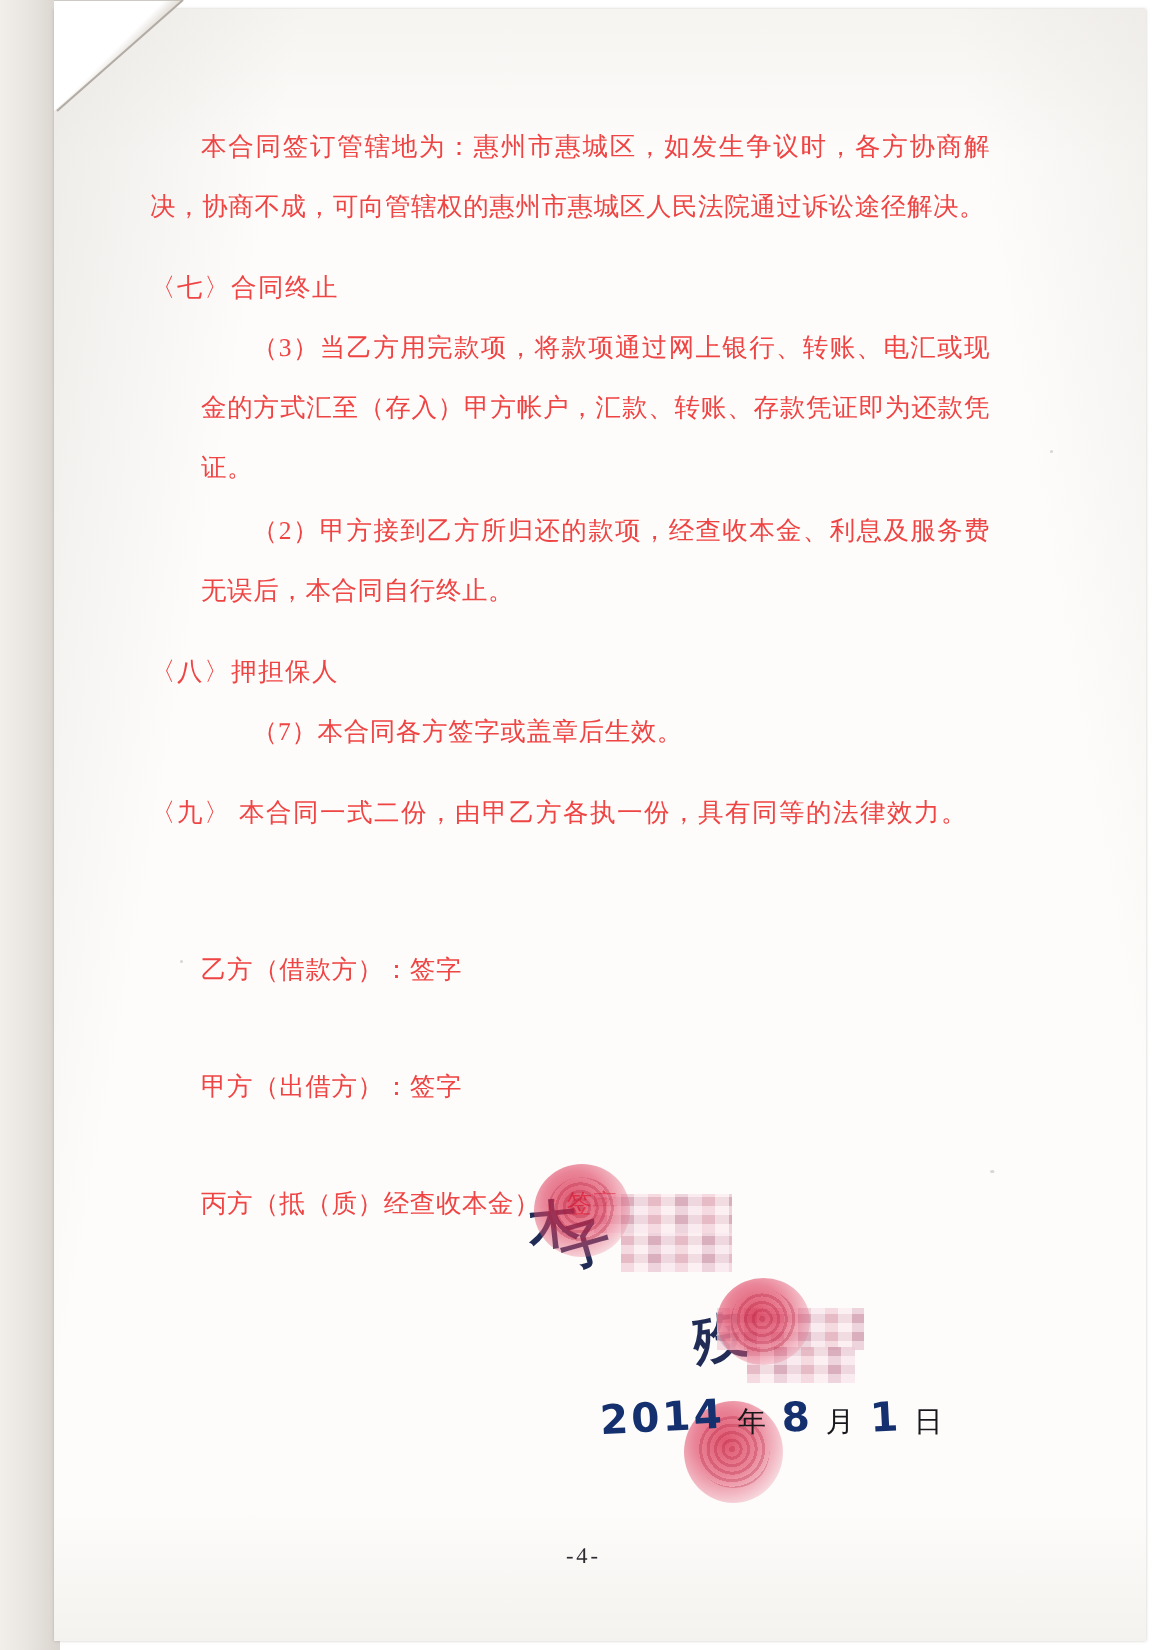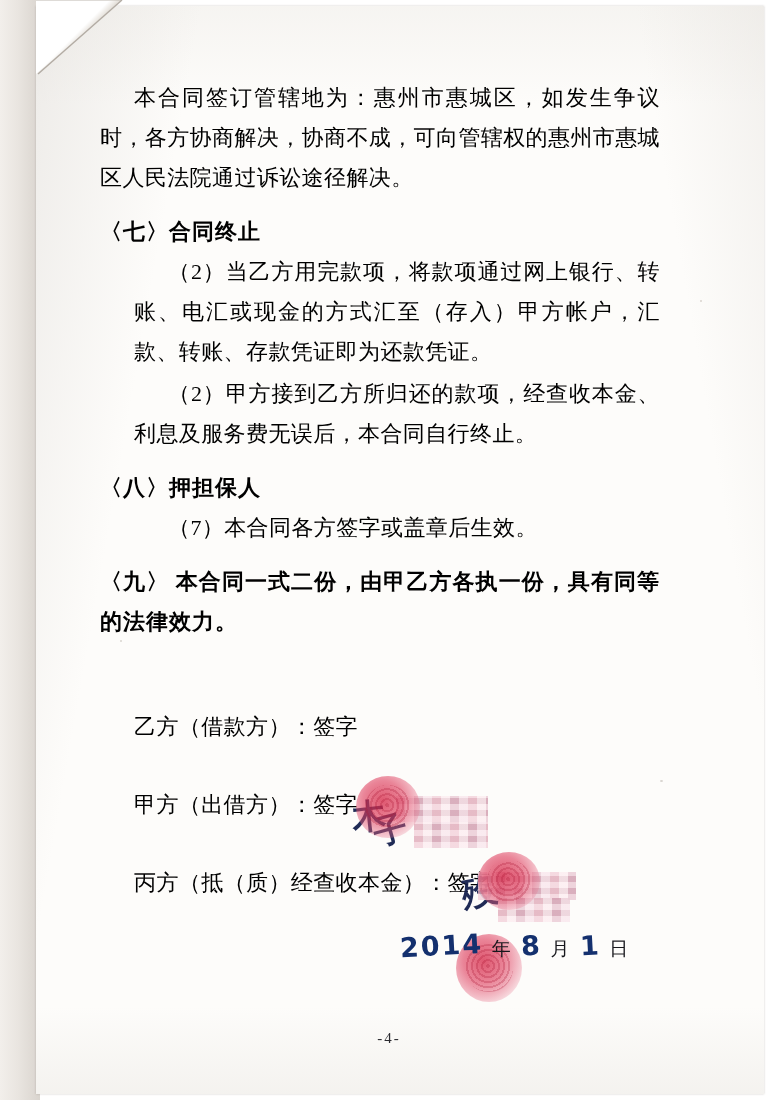--- a/index.html
+++ b/index.html
@@ -71,35 +71,35 @@
     height: 78px;
     pointer-events: none;
   }
 
   
   #body {
     position: absolute;
     left: 100px;
     top: 78px;
     width: 560px;
-    color: #000000;
-    font-size: 22px;
+    color: #ef4444;
+    font-size: 17px;
     line-height: 40px;
     letter-spacing: 0.4px;
   }
   .para {
     margin: 0 0 2px 0;
     text-align: justify;
     text-justify: inter-ideograph;
   }
   .indent1 { text-indent: 34px; }
   .indent2 { padding-left: 34px; text-indent: 34px; }
   .heading {
     margin: 4px 0 0 0;
-    font-weight: 700;
+    font-weight: 400;
     letter-spacing: 1px;
   }
   .gap-s { height: 8px; }
   .gap-l { height: 46px; }
 
   .sig-line {
     margin: 0;
     padding-left: 34px;
     line-height: 78px;
     position: relative;
@@ -200,21 +200,21 @@
   <div class="speck" style="left:660px; top:780px; width:3px; height:2px;"></div>
 
   <div id="body">
 
     <p class="para indent1">本合同签订管辖地为：惠州市惠城区，如发生争议时，各方协商解决，协商不成，可向管辖权的惠州市惠城区人民法院通过诉讼途径解决。</p>
 
     <div class="gap-s"></div>
 
     <p class="para heading">〈七〉合同终止</p>
 
-    <p class="para indent2">（2）当乙方用完款项，将款项通过网上银行、转账、电汇或现金的方式汇至（存入）甲方帐户，汇款、转账、存款凭证即为还款凭证。</p>
+    <p class="para indent2">（3）当乙方用完款项，将款项通过网上银行、转账、电汇或现金的方式汇至（存入）甲方帐户，汇款、转账、存款凭证即为还款凭证。</p>
 
     <p class="para indent2">（2）甲方接到乙方所归还的款项，经查收本金、利息及服务费无误后，本合同自行终止。</p>
 
     <div class="gap-s"></div>
 
     <p class="para heading">〈八〉押担保人</p>
 
     <p class="para indent2">（7）本合同各方签字或盖章后生效。</p>
 
 

